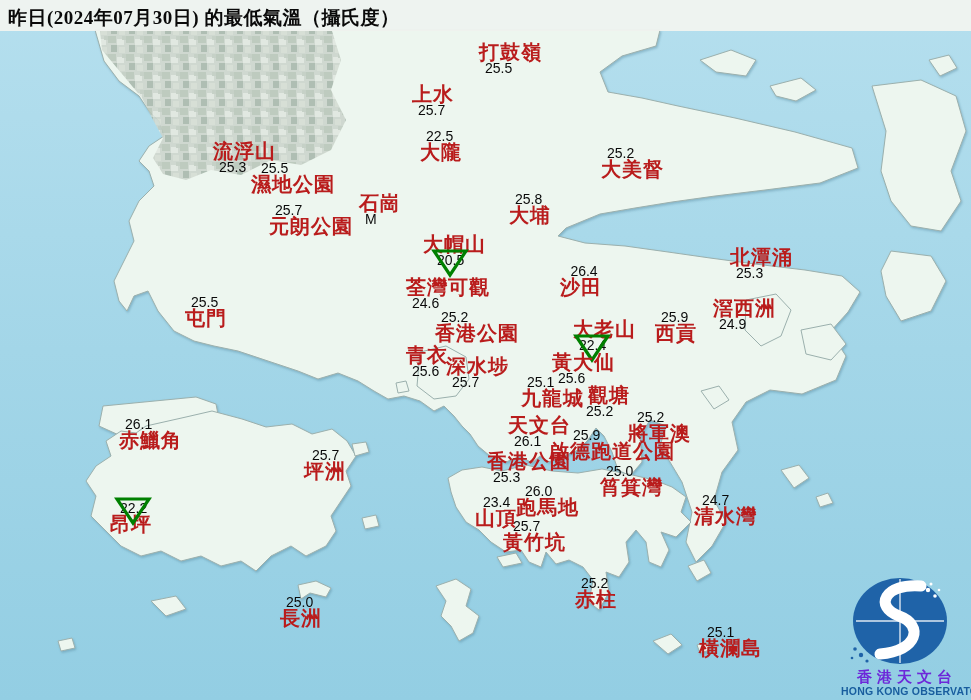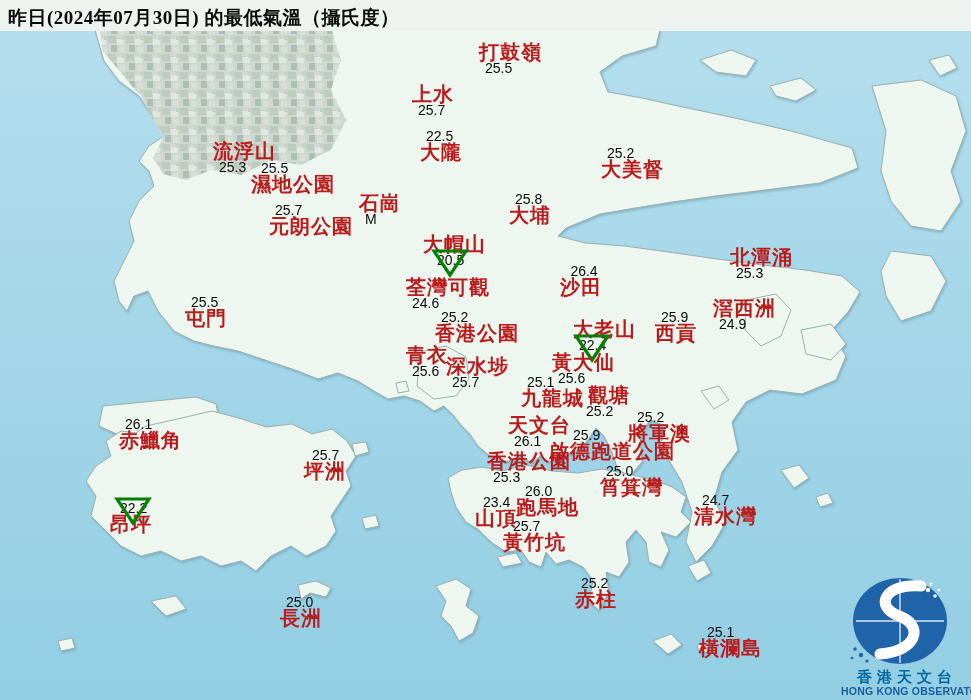--- a/index.html
+++ b/index.html
@@ -33,21 +33,21 @@
     font-size:14px;font-weight:500;color:#0a0a0a;line-height:15px;
     font-family:"Liberation Sans","DejaVu Sans",sans-serif;
   }
   .svalue svg{position:absolute;left:-7px;top:-7px;overflow:visible;}
   #logo{
     position:absolute;left:843px;top:572px;width:128px;height:128px;
   }
   #logo-zh{
     position:absolute;left:0;top:96px;width:128px;text-align:center;
     font-family:"Liberation Serif","DejaVu Serif",serif;
-    font-size:15px;font-weight:700;color:#0369a1;letter-spacing:5px;
+    font-size:15px;font-weight:700;color:#6d28d9;letter-spacing:5px;
     white-space:nowrap;
   }
   #logo-en{
     position:absolute;left:-2px;top:113px;width:132px;text-align:center;
     font-size:10.5px;font-weight:700;color:#185d9e;letter-spacing:0.2px;
     white-space:nowrap;
   }
 </style>
 </head>
 <body>

